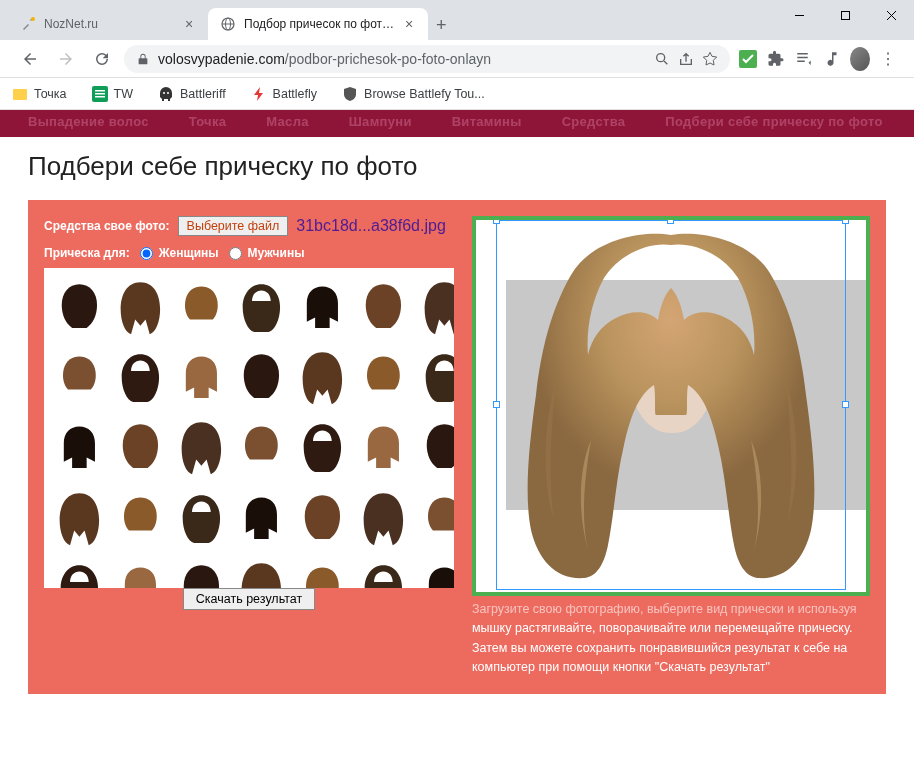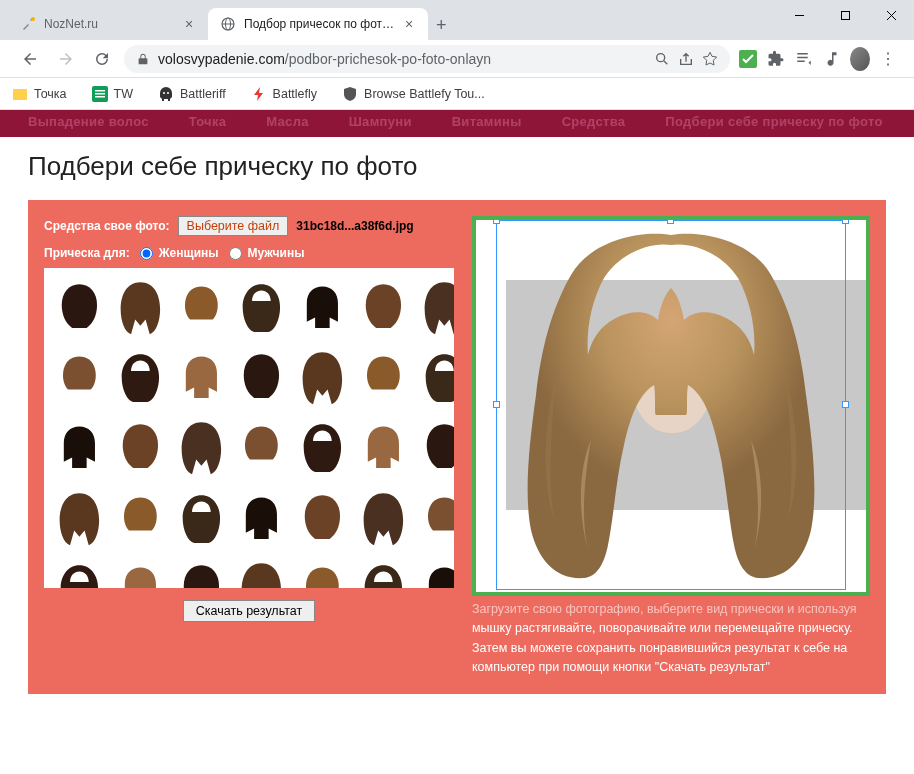--- a/index.html
+++ b/index.html
@@ -115,21 +115,21 @@
   font-weight: bold;
 }
 .file-btn {
   background: #efefef;
   border: 1px solid #888;
   padding: 2px 8px;
   font-size: 12.5px;
   color: #c2410c;
   cursor: pointer;
 }
-.file-name { color: #000000; font-weight: bold; font-size: 12px; }
+.file-name { color: #4c1d95; font-weight: normal; font-size: 16px; }
 .gender-row {
   display: flex;
   align-items: center;
   gap: 4px;
   font-size: 12px;
   color: #fff;
   font-weight: bold;
   margin-bottom: 8px;
 }
 .gender-row label { font-weight: bold; }
@@ -141,21 +141,21 @@
   overflow-y: scroll;
   display: grid;
   grid-template-columns: repeat(7, 1fr);
   gap: 6px;
 }
 .hair-thumb {
   width: 100%;
   aspect-ratio: 1/1.1;
   cursor: pointer;
 }
-.download-btn-wrap { text-align: center; margin-top: 12px; }
+.download-btn-wrap { text-align: center; margin-top: 0; }
 .download-btn {
   background: #efefef;
   border: 1px solid #888;
   padding: 3px 12px;
   font-size: 12.5px;
   cursor: pointer;
 }
 .right-panel { flex: 1; position: relative; }
 .preview-box {
   background: #fff;

